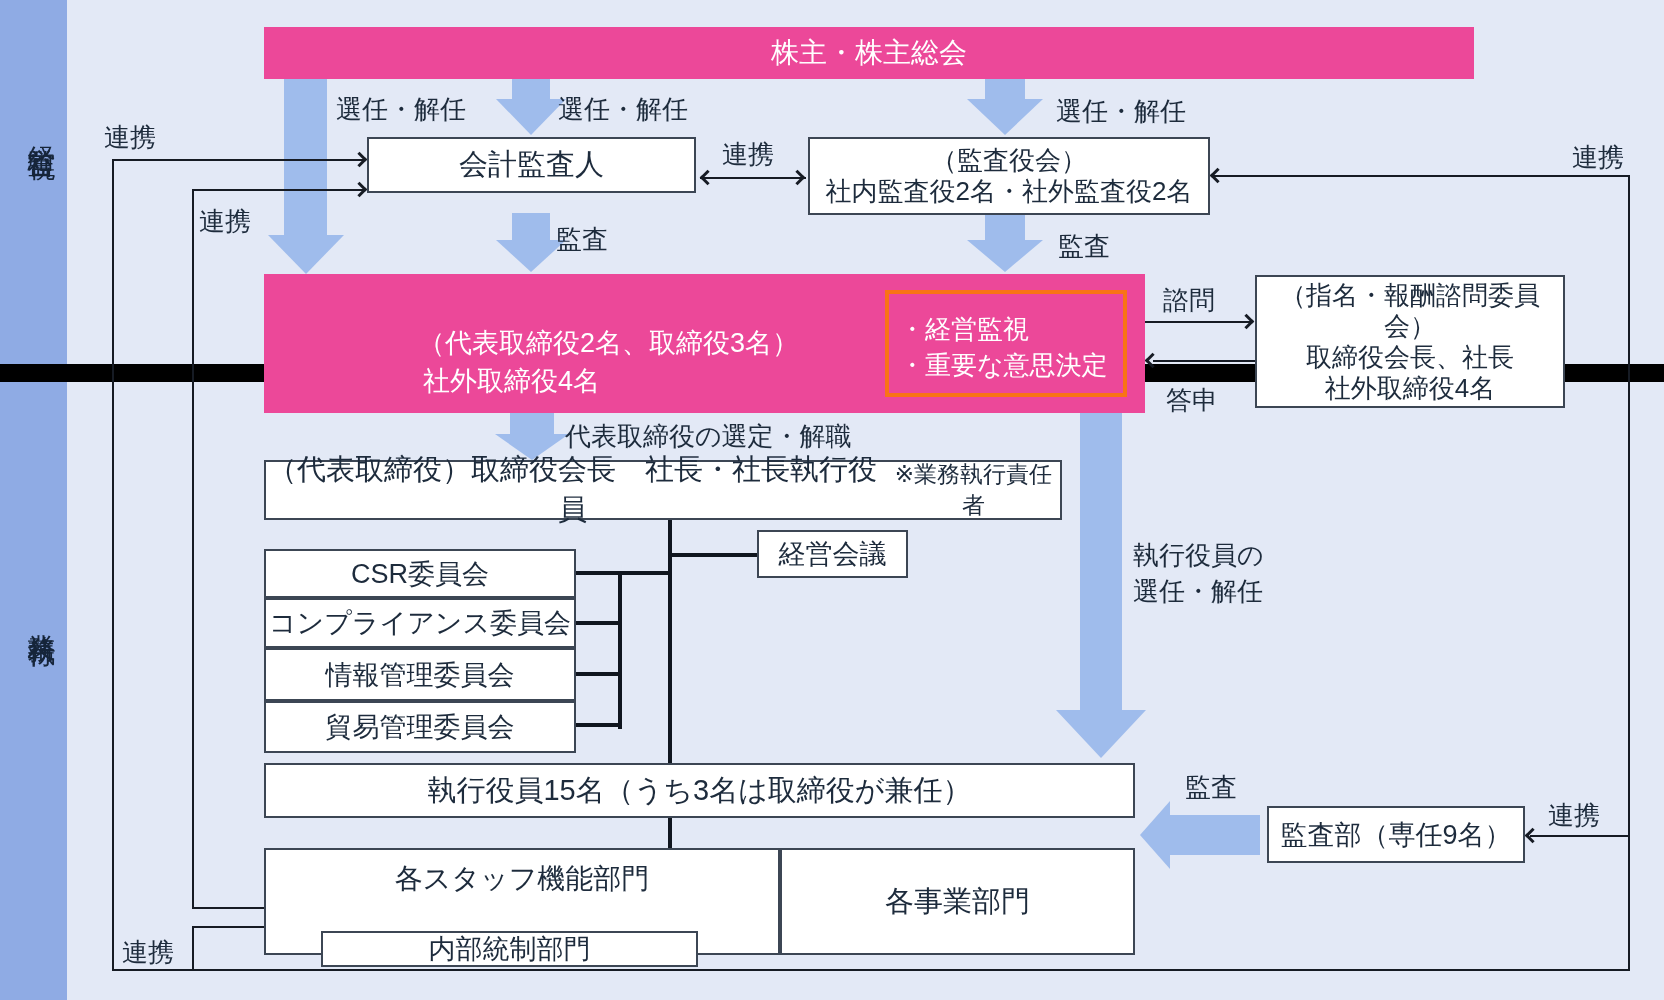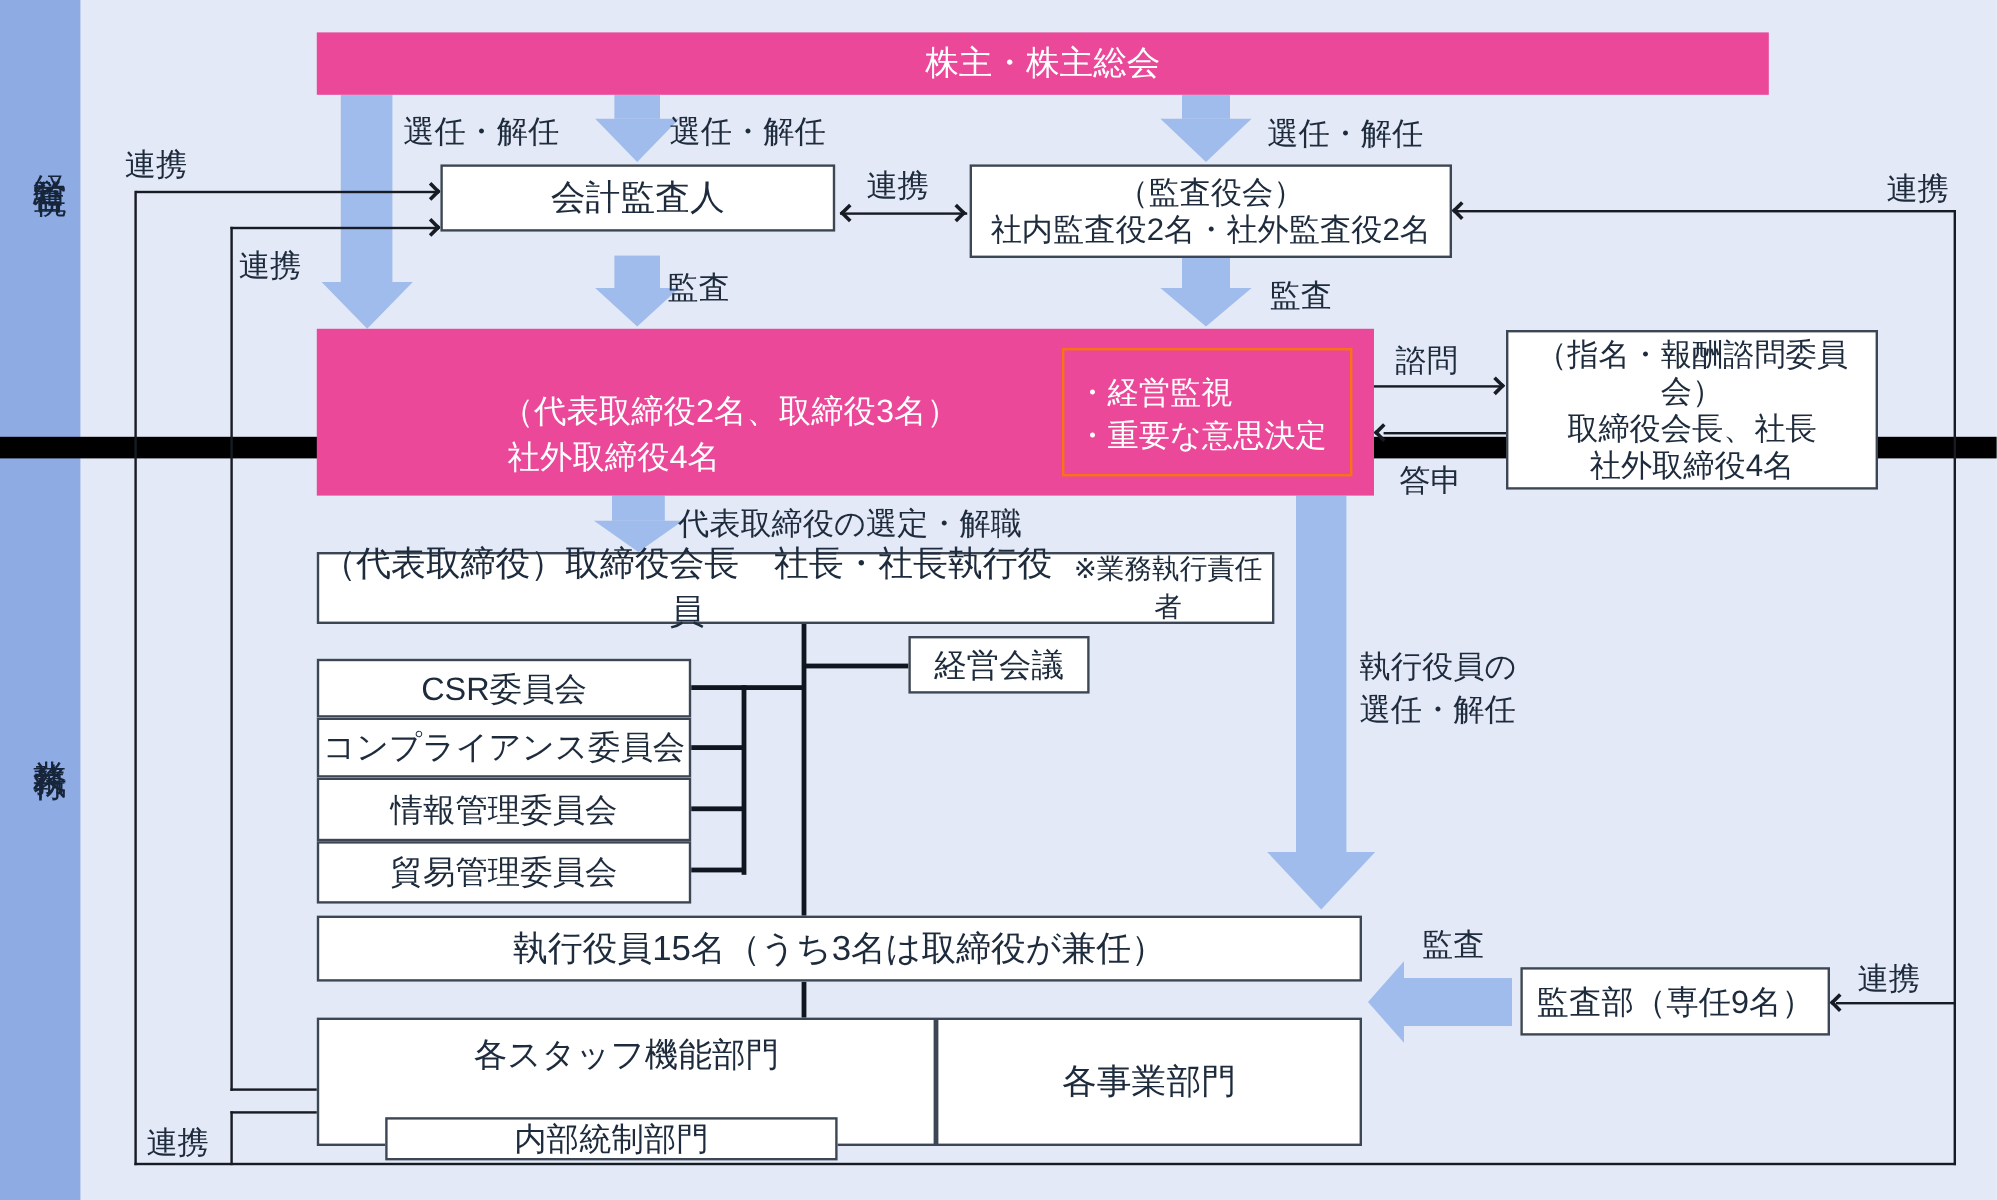--- a/index.html
+++ b/index.html
@@ -107,21 +107,21 @@
   <div class="box" style="left:367px;top:137px;width:329px;height:56px;font-size:29px;">会計監査人</div>
 
   <div class="box" style="left:808px;top:137px;width:402px;height:78px;font-size:26px;flex-direction:column;line-height:31px;">
     <div>（監査役会）</div>
     <div>社内監査役2名・社外監査役2名</div>
   </div>
 
   <div class="box bluefill" style="left:264px;top:274px;width:881px;height:139px;justify-content:flex-start;align-items:flex-start;">
     <div class="abs" style="left:154px;top:51px;font-size:27px;">（代表取締役2名、取締役3名）</div>
     <div class="abs" style="left:159px;top:89px;font-size:27px;">社外取締役4名</div>
-    <div class="abs" style="left:621px;top:16px;width:242px;height:107px;border:2px solid #f97316;box-sizing:border-box;text-align:center;">
+    <div class="abs" style="left:621px;top:16px;width:242px;height:107px;border:4px solid #f97316;box-sizing:border-box;text-align:center;">
       <div class="abs" style="left:10px;top:18px;font-size:26px;">・経営監視</div>
       <div class="abs" style="left:10px;top:54px;font-size:26px;">・重要な意思決定</div>
     </div>
   </div>
 
   <div class="box" style="left:1255px;top:275px;width:310px;height:133px;font-size:26px;flex-direction:column;line-height:31px;">
     <div>（指名・報酬諮問委員会）</div>
     <div>取締役会長、社長</div>
     <div>社外取締役4名</div>
   </div>

